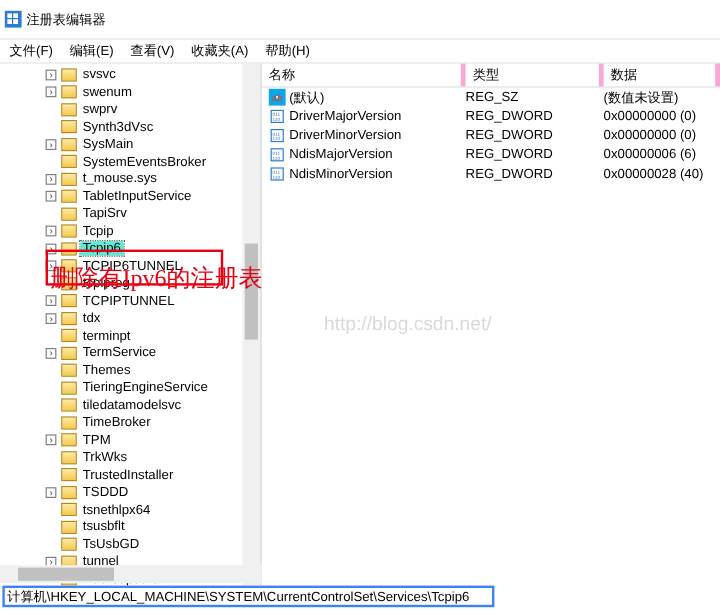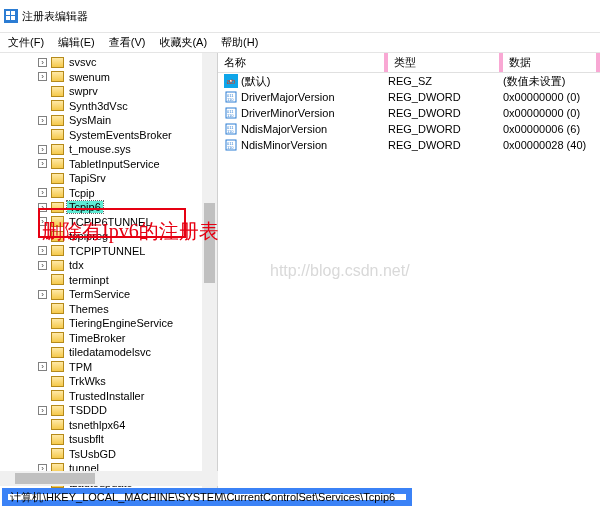--- a/index.html
+++ b/index.html
@@ -31,21 +31,21 @@
 .col-name { width:170px; } .col-type { width:115px; } .col-data { flex:1; }
 .list-body { }
 .row { height:16px; display:flex; align-items:center; }
 .row .ic { width:14px; height:14px; margin:0 3px 0 6px; display:flex; align-items:center; justify-content:center; font-size:8px; }
 .row .ic.sz { color:#d04020; border:6px solid #0ea5e9; }
 .row .ic.dw { color:#2b7cd3; }
 .row .ic.dw svg { display:block;}
 .row .nm { width:147px; }
 .row .tp { width:115px; }
 .row .dt { flex:1; }
-.status { position:absolute; left:2px; bottom:6px; width:410px; height:18px; border:6px solid #3b82f6; display:flex; align-items:center; padding:0 2px; background:#fff; }
+.status { position:absolute; left:2px; bottom:6px; width:410px; height:18px; border:2px solid #3b82f6; display:flex; align-items:center; padding:0 2px; background:#fff; }
 .hscroll { position:absolute; left:0; bottom:26px; width:218px; height:15px; background:#f0f0f0; }
 .hscroll .track { position:absolute; left:15px; right:15px; top:2px; height:11px; }
 .hscroll .thumb { position:absolute; left:0; top:0; width:80px; height:11px; background:#c0c0c0; }
 </style>
 </head>
 <body>
 
 <div class="titlebar">
   <span class="icon">
     <svg width="10" height="10" viewBox="0 0 10 10">
@@ -160,26 +160,26 @@
           <span class="label">Themes</span>
         </div>
         <div class="node">
           <span class="noexp"></span>
           <span class="folder"></span>
           <span class="label">TieringEngineService</span>
         </div>
         <div class="node">
           <span class="noexp"></span>
           <span class="folder"></span>
+          <span class="label">tiledatamodelsvc</span>
+        </div>
+        <div class="node">
+          <span class="noexp"></span>
+          <span class="folder"></span>
           <span class="label">TimeBroker</span>
-        </div>
-        <div class="node">
-          <span class="noexp"></span>
-          <span class="folder"></span>
-          <span class="label">tiledatamodelsvc</span>
         </div>
         <div class="node">
           <span class="expander">›</span>
           <span class="folder"></span>
           <span class="label">TPM</span>
         </div>
         <div class="node">
           <span class="noexp"></span>
           <span class="folder"></span>
           <span class="label">TrkWks</span>

